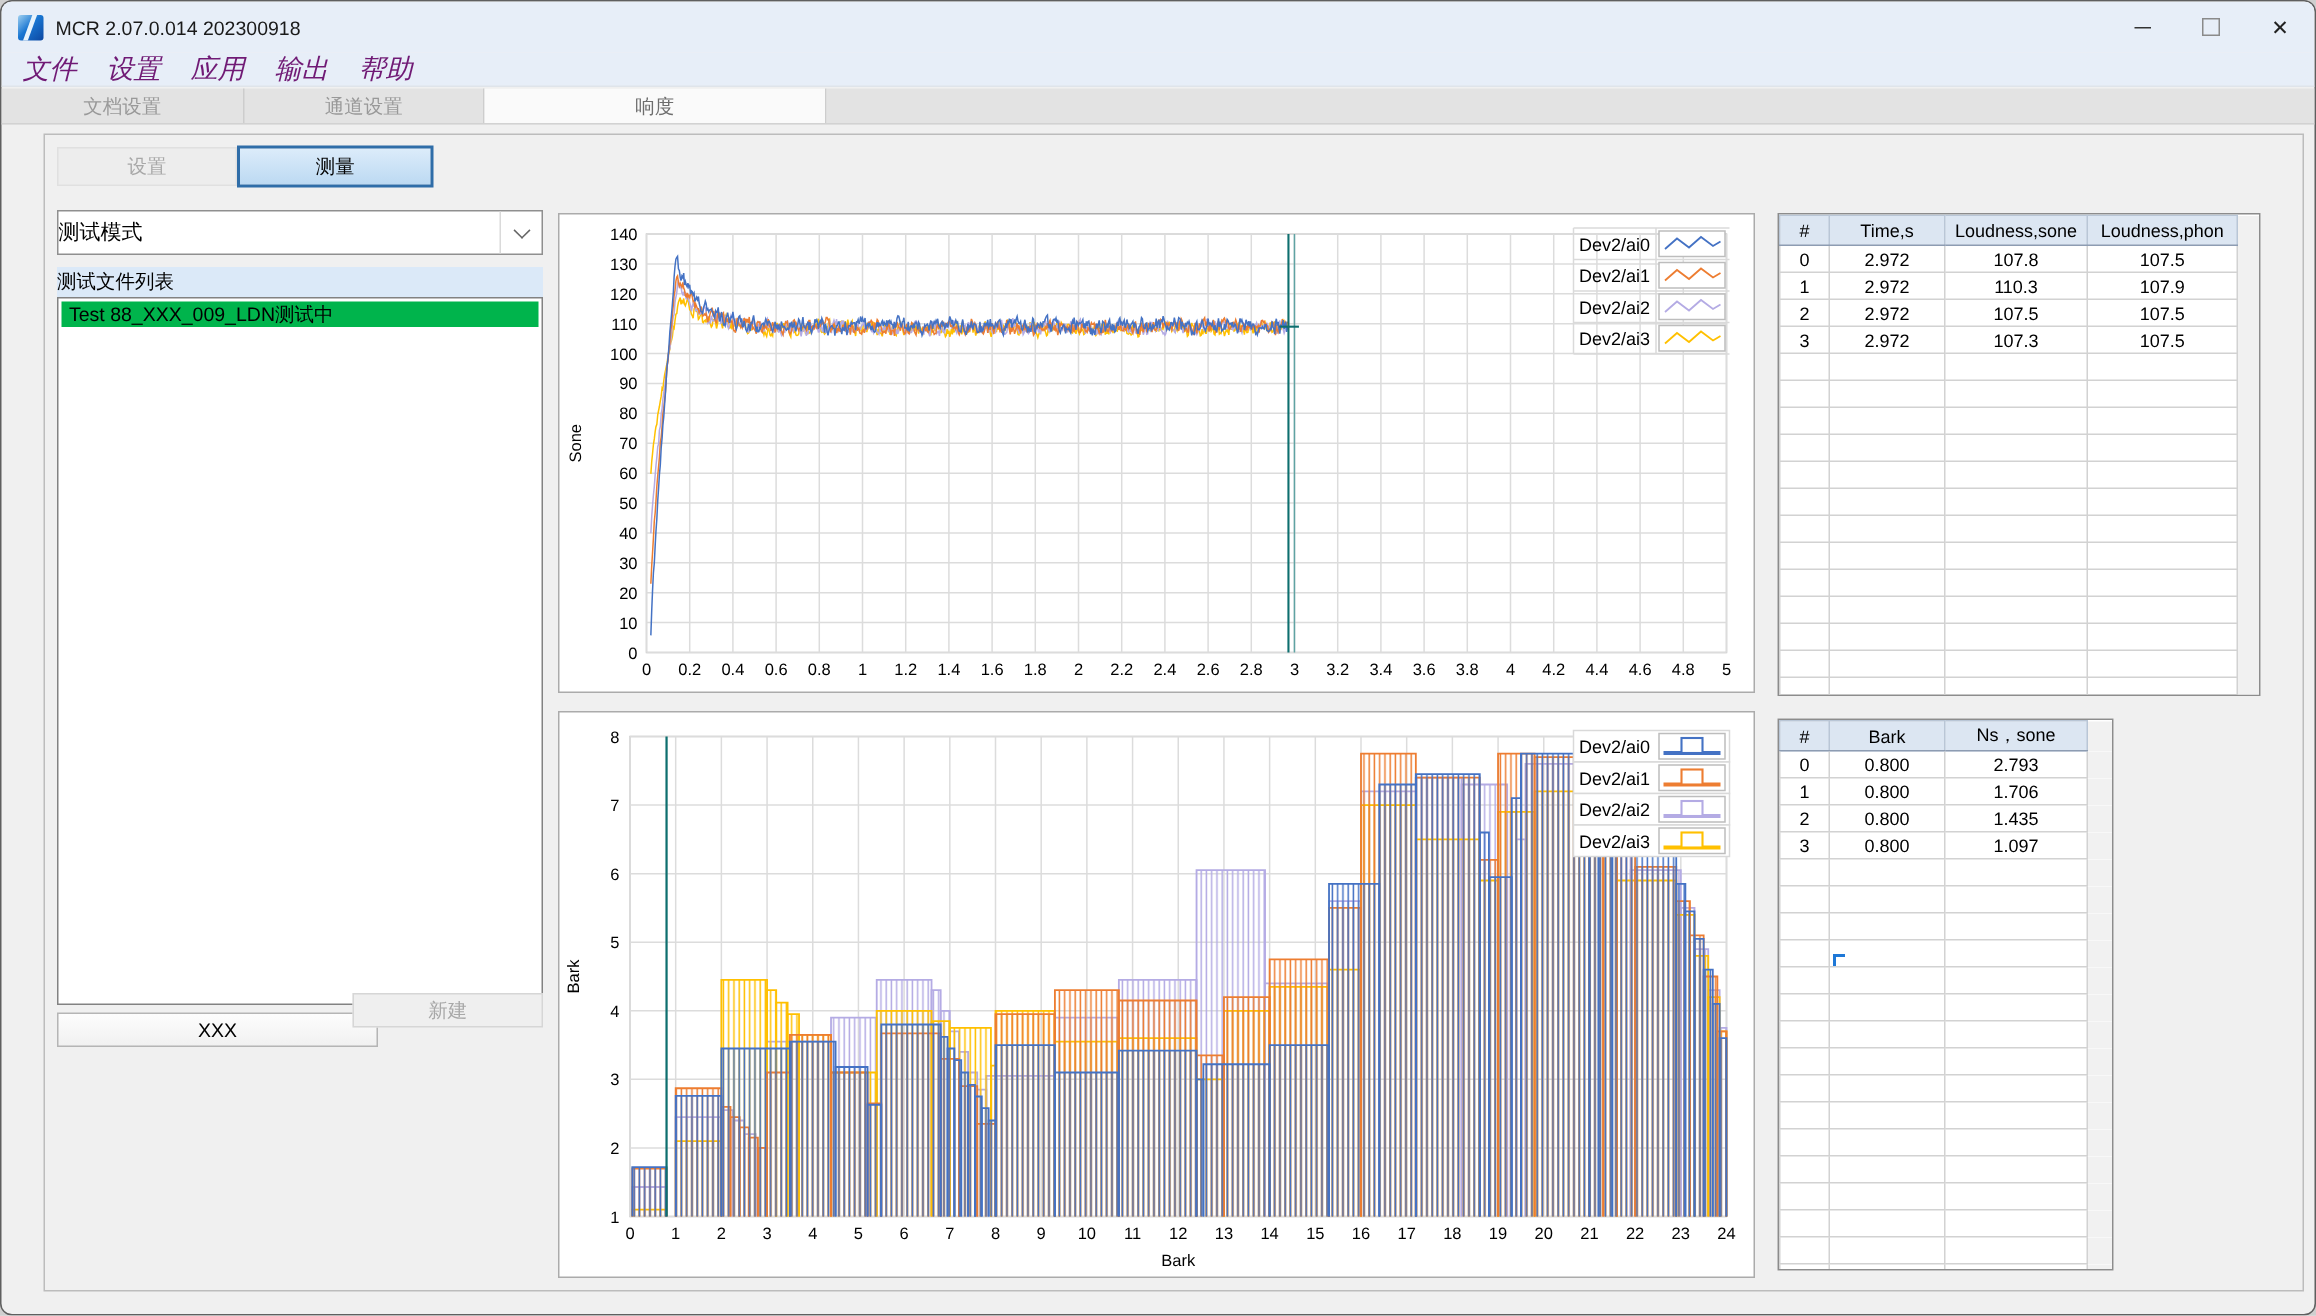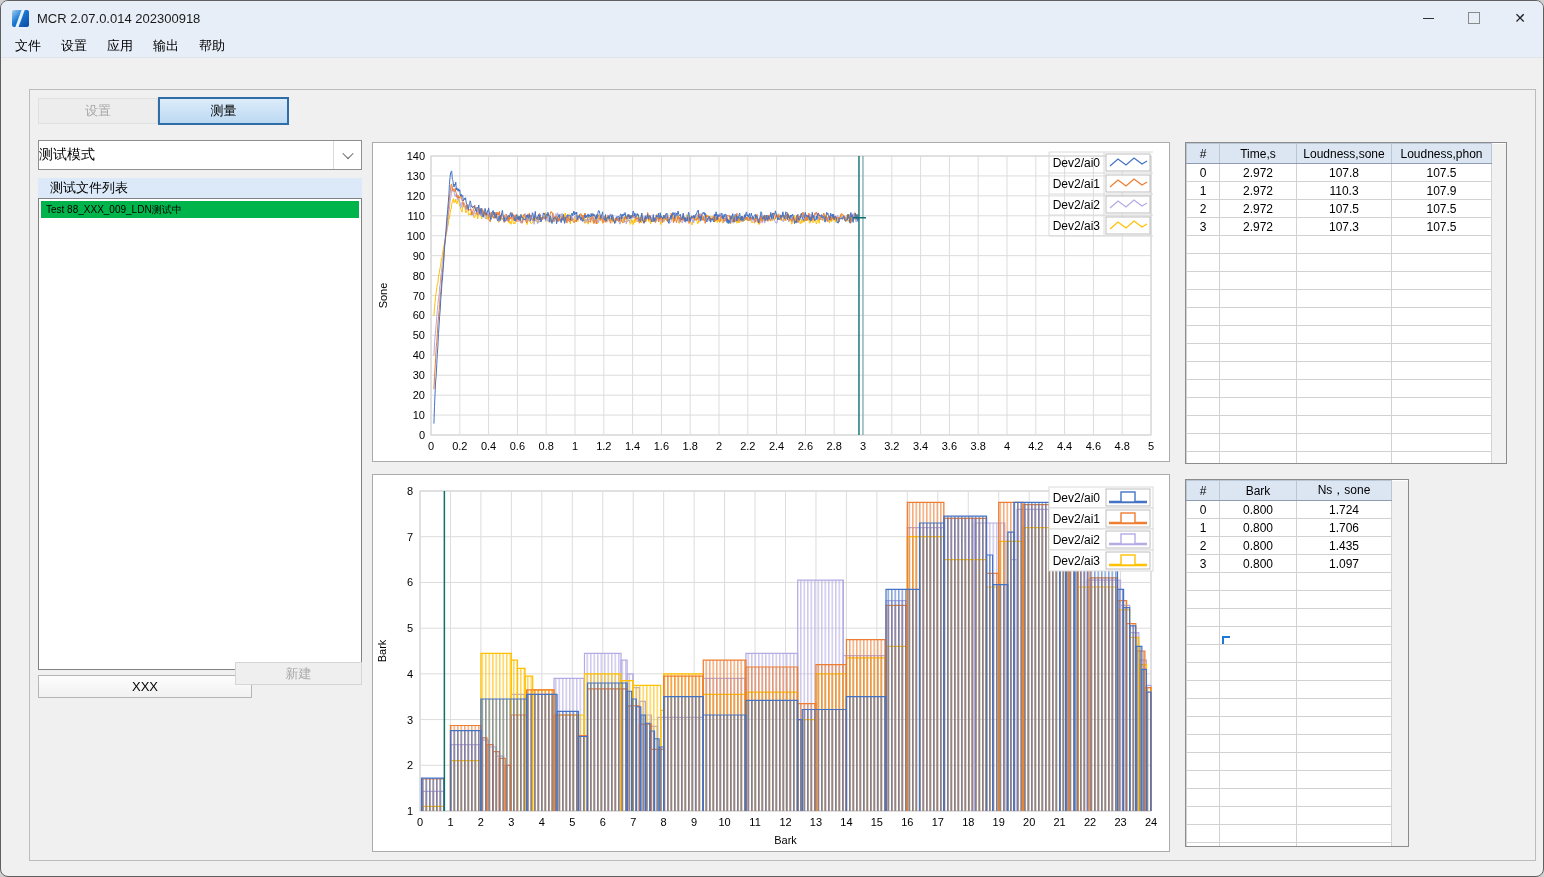--- a/index.html
+++ b/index.html
@@ -14,21 +14,21 @@
   .app-icon:before{content:"";position:absolute;left:6px;top:-2px;width:3px;height:24px;background:#e7f3fc;transform:rotate(20deg);}
   .title-text{font-size:13px;color:#1a1a1a;}
   .wincontrols{margin-left:auto;display:flex;height:34px;}
   .wc{width:46px;height:34px;display:flex;align-items:center;justify-content:center;cursor:default;}
   .ic-min{width:11px;height:0;border-top:1.4px solid #333;}
   .ic-max{width:10px;height:10px;border:1.2px solid #8a8a8a;}
   .ic-close{font-size:14px;color:#222;line-height:1;}
   
   .menubar{position:absolute;left:0;top:34px;width:100%;height:23px;background:#e7eef8;
            display:flex;align-items:center;padding-left:4px;box-sizing:border-box;border-bottom:1px solid #dfe4ea;}
-  .menu-item{font-size:13px;color:#000000;padding:0 10px;height:100%;display:flex;align-items:center;}
+  .menu-item{font-size:18px;color:#701a75;padding:0 10px;height:100%;display:flex;align-items:center;font-style:italic;}
   
   .tabstrip{position:absolute;left:0;top:58px;width:100%;height:23px;background:#e3e3e3;display:flex;
             border-bottom:1px solid #d2d2d2;}
   .tab{height:100%;display:flex;align-items:center;justify-content:center;font-size:13px;color:#999;
        border-right:1px solid #cdcdcd;box-sizing:border-box;}
   .tab.active{background:#fafafa;color:#6e6e6e;}
   
   .main{position:absolute;left:28px;top:88px;width:1507px;height:772px;background:#f0f0f0;
         border:1px solid #bcbcbc;box-sizing:border-box;}
   .abs{position:absolute;box-sizing:border-box;}
@@ -37,23 +37,23 @@
   .btn.disabled{color:#a8a8a8;background:#efefef;border-color:#d6d6d6;}
   .btn.flat-disabled{color:#a8a8a8;background:#ededed;border:1px solid #e0e0e0;}
   .btn.primary{background:linear-gradient(#dcecfa,#bcd9f2);border:2px solid #2f6da8;color:#000;}
   .btn.stop{background:linear-gradient(#efefef,#e2e2e2);border:1px solid #8a8a8a;color:#000;}
   .btn.light{background:linear-gradient(#fdfdfd,#f1f1f1);border:1px solid #b5b5b5;}
   
   .dropdown{background:#fff;border:1px solid #8f8f8f;display:flex;align-items:center;}
   .dropdown .val{flex:1;font-size:14px;color:#000;}
   .dropdown .arrowbox{width:27px;height:100%;border-left:1px solid #dadada;display:flex;align-items:center;justify-content:center;}
   .chev{width:7px;height:7px;border-right:1.5px solid #666;border-bottom:1.5px solid #666;transform:rotate(45deg) translate(-1px,-1px);}
-  .list-header{background:#dbe9f8;font-size:13px;color:#000;display:flex;align-items:center;padding-left:12px;}
+  .list-header{background:#dbe9f8;font-size:13px;color:#000;display:flex;align-items:center;padding-left:0;}
   .listbox{background:#fff;border:1px solid #828282;overflow:hidden;}
-  .list-item{height:17px;display:flex;align-items:center;font-size:10px;padding-left:5px;}
+  .list-item{height:17px;display:flex;align-items:center;font-size:13px;padding-left:5px;}
   .list-item.selected{background:#00b44c;color:#000;}
   .list-item .status{}
   .groupbox{background:#fff;border:1px solid #9f9f9f;}
   
   .chart-panel{background:#fff;border:1px solid #ababab;}
   .table-wrap{background:#fff;border:1px solid #8c8c8c;overflow:hidden;}
   table.datatable{border-collapse:collapse;table-layout:fixed;font-size:12px;color:#000;}
   table.datatable th{background:#dce6f2;font-weight:normal;height:19px;border:1px solid #b9c6d6;
                      border-bottom:1px solid #8d9cb2;padding:0;}
   table.datatable td{height:17px;border:1px solid #d2d2d2;text-align:center;padding:0;overflow:hidden;}
@@ -81,20 +81,25 @@
         </div>
     </div>
   </div>
 
   <div class="menubar" id="menubar">
       <div class="menu-item">文件</div>
       <div class="menu-item">设置</div>
       <div class="menu-item">应用</div>
       <div class="menu-item">输出</div>
       <div class="menu-item">帮助</div>
+    </div>
+  <div class="tabstrip" id="tabstrip">
+      <div class="tab" style="width: 162px;">文档设置</div>
+      <div class="tab" style="width: 160px;">通道设置</div>
+      <div class="tab active" style="width: 228px;">响度</div>
     </div>
 
   <div class="main">
 
     <div class="abs btn flat-disabled" style="left:8px;top:8px;width:120px;height:26px;">设置</div>
     <div class="abs btn primary" style="left:128px;top:7px;width:131px;height:28px;">测量</div>
 
     <div class="abs dropdown" style="left:8px;top:50px;width:324px;height:30px;">
       <span class="val">测试模式</span>
       <span class="arrowbox">
@@ -772,21 +777,21 @@
               <th>#</th>
               <th>Bark</th>
               <th>Ns，sone</th>
               <th class="filler"></th>
             </tr>
           </thead>
           <tbody>
             <tr>
               <td>0</td>
               <td>0.800</td>
-              <td>1.724</td>
+              <td>2.793</td>
               <td class="filler"></td>
             </tr>
             <tr>
               <td>1</td>
               <td>0.800</td>
               <td>1.706</td>
               <td class="filler"></td>
             </tr>
             <tr>
               <td>2</td>

